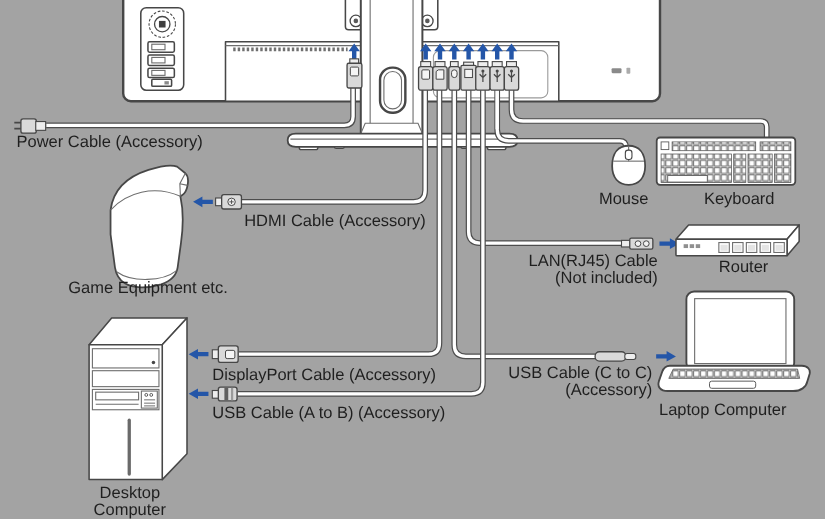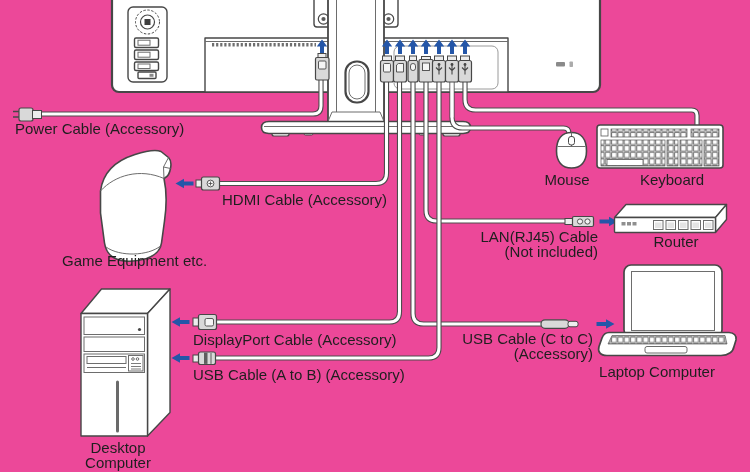--- a/index.html
+++ b/index.html
@@ -1,16 +1,16 @@
 <!DOCTYPE html>
 <html><head>
 <meta charset="utf-8">
 <style>
   html,body{margin:0;padding:0;background:#ffffff;}
-  .stage{position:relative;width:750px;height:472px;background:#ec4899;overflow:hidden;
+  .stage{position:relative;width:750px;height:472px;background:#a3a3a3;overflow:hidden;
          font-family:"Liberation Sans", sans-serif;}
   svg{display:block;}
   text{font-family:"Liberation Sans", sans-serif;font-size:15px;fill:#1f1f1f;}
   .outline{fill:#ffffff;stroke:#474747;stroke-width:1.4;stroke-linejoin:round;}
   .thin{fill:none;stroke:#6d6d6d;stroke-width:1;}
   .cable-out{fill:none;stroke:#4d4d4d;stroke-width:5.2;stroke-linejoin:round;}
   .cable-in{fill:none;stroke:#ffffff;stroke-width:3;stroke-linejoin:round;}
   .arrow{fill:#2456a8;stroke:none;}
   .plugbody{fill:#d9d9d9;stroke:#474747;stroke-width:1.2;stroke-linejoin:round;}
   .plugtip{fill:#ededed;stroke:#474747;stroke-width:1;}

